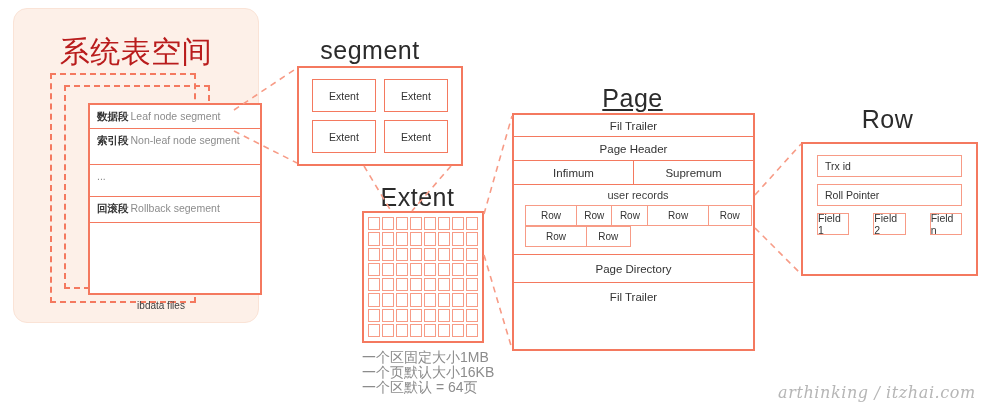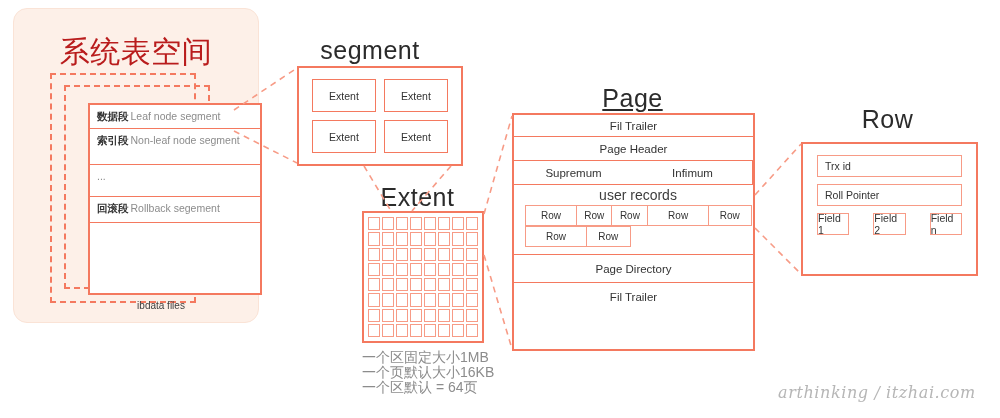--- a/index.html
+++ b/index.html
@@ -178,21 +178,21 @@
     display: flex;
     flex-direction: column;
     border-bottom: 1.5px solid #f4795f;
     box-sizing: border-box;
   }
   #user-records-label {
     height: 20px;
     display: flex;
     align-items: center;
     justify-content: center;
-    font-size: 14px;
+    font-size: 11px;
     margin-left: 9px;
   }
   .row-strip {
     display: flex;
     padding-left: 11px;
     box-sizing: border-box;
   }
   .row-chip {
     border: 1.3px solid #f79b86;
     background: #ffffff;
@@ -365,22 +365,22 @@
     <div>一个区固定大小1MB</div>
     <div>一个页默认大小16KB</div>
     <div>一个区默认 = 64页</div>
   </div>
 
 <div class="abs title" id="page-title">Page</div>
 <div class="abs" id="page-box">
   <div class="page-band ctr" id="band-fil-header">Fil Trailer</div>
   <div class="page-band ctr" id="band-page-header">Page Header</div>
   <div class="page-band" id="band-inf-sup">
+    <div id="cell-infimum">Infimum</div>
     <div id="cell-supremum">Supremum</div>
-    <div id="cell-infimum">Infimum</div>
   </div>
   <div id="band-user-records">
     <div id="user-records-label">user records</div>
     <div class="row-strip" id="user-row-strip-1">
         <div class="row-chip" style="width: 52px;">Row</div>
         <div class="row-chip" style="width: 37px;">Row</div>
         <div class="row-chip" style="width: 37px;">Row</div>
         <div class="row-chip" style="width: 62px;">Row</div>
         <div class="row-chip" style="width: 44px;">Row</div>
       </div>

